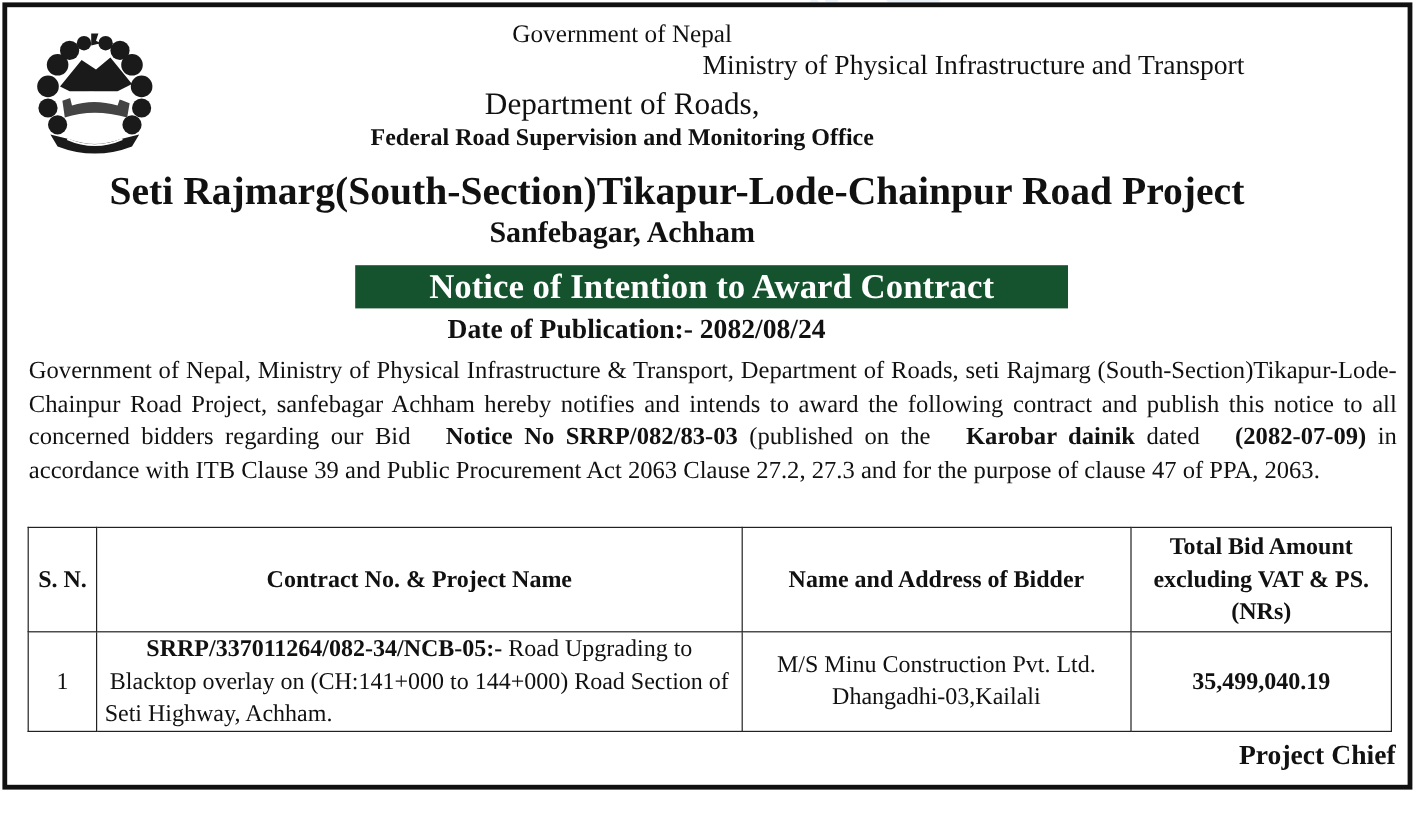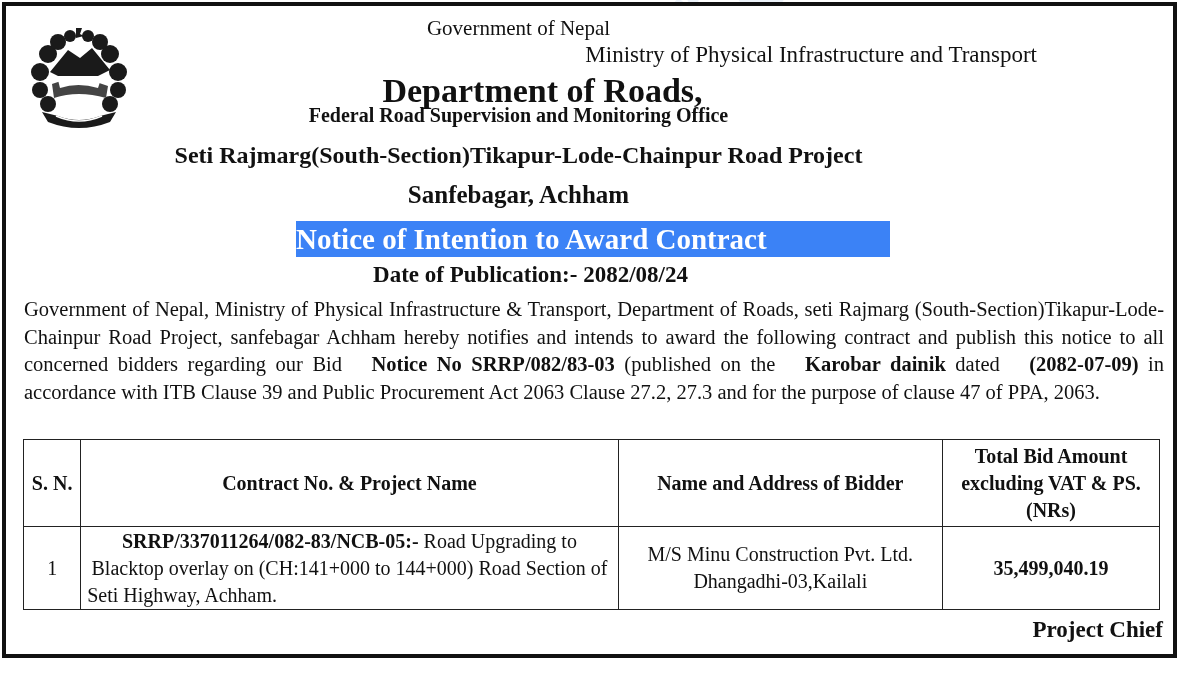--- a/index.html
+++ b/index.html
@@ -35,28 +35,28 @@
     position: absolute; width: 0; height: 0;
     border-left: 12px solid transparent; border-right: 12px solid transparent;
     border-bottom: 120px solid rgba(120,200,190,0.25);
   }
   .emblem {
     position: absolute; left: 28px; top: 24px; width: 102px; height: 108px;
   }
   .head { position: absolute; left: 0; width: 1037px; text-align: center; }
   .h-gov { top: 16px; font-size: 21px; }
   .h-min { top: 42px; font-size: 23px; text-align: right; }
-  .h-dep { top: 72px; font-size: 34px; font-weight: bold; margin-left: 24px; }
+  .h-dep { top: 72px; font-size: 26px; font-weight: normal; }
   .h-fed { top: 104px; font-size: 20px; font-weight: bold; }
-  .h-proj { top: 142px; font-size: 24px; font-weight: bold; }
+  .h-proj { top: 142px; font-size: 33px; font-weight: bold; text-align: right; }
   .h-loc { top: 181px; font-size: 25px; font-weight: bold; }
   .banner {
     position: absolute; left: 296px; top: 221px; width: 594px; height: 36px;
-    background: #3b82f6; color: #fff; font-size: 29px; font-weight: bold;
-    line-height: 36px;
+    background: #14532d; color: #fff; font-size: 29px; font-weight: bold;
+    text-align: center; line-height: 36px;
   }
   .h-date { top: 262px; font-size: 23px; font-weight: bold; padding-left: 12px; }
   .body-text {
     position: absolute; left: 24px; top: 296px; width: 1140px;
     font-size: 20.5px; line-height: 27.5px; text-align: justify;
   }
   .body-text b { font-weight: bold; margin-left: 20px; }
   table.award {
     position: absolute; left: 23px; top: 439px; width: 1137px;
     border-collapse: collapse; font-size: 20px;
@@ -133,21 +133,21 @@
     <tr>
       <th class="col-sn">S. N.</th>
       <th class="col-contract">Contract No. &amp; Project Name</th>
       <th class="col-bidder">Name and Address of Bidder</th>
       <th class="col-amount">Total Bid Amount excluding VAT &amp; PS. (NRs)</th>
     </tr>
   </thead>
   <tbody>
     <tr>
       <td>1</td>
-      <td class="contract"><b>SRRP/337011264/082-83/NCB-05:-</b><span> Road Upgrading to Blacktop overlay on (CH:141+000 to 144+000)  Road Section of Seti Highway, Achham.</span></td>
+      <td class="contract"><b>SRRP/337011264/082-34/NCB-05:-</b><span> Road Upgrading to Blacktop overlay on (CH:141+000 to 144+000)  Road Section of Seti Highway, Achham.</span></td>
       <td>M/S Minu Construction Pvt. Ltd. Dhangadhi-03,Kailali</td>
       <td style="font-weight:bold;">35,499,040.19</td>
     </tr>
   </tbody>
 </table>
 
 <div class="sign">Project Chief</div>
 <div class="source">Source: Nepal Samacharpatra</div>
 
 </body></html>

